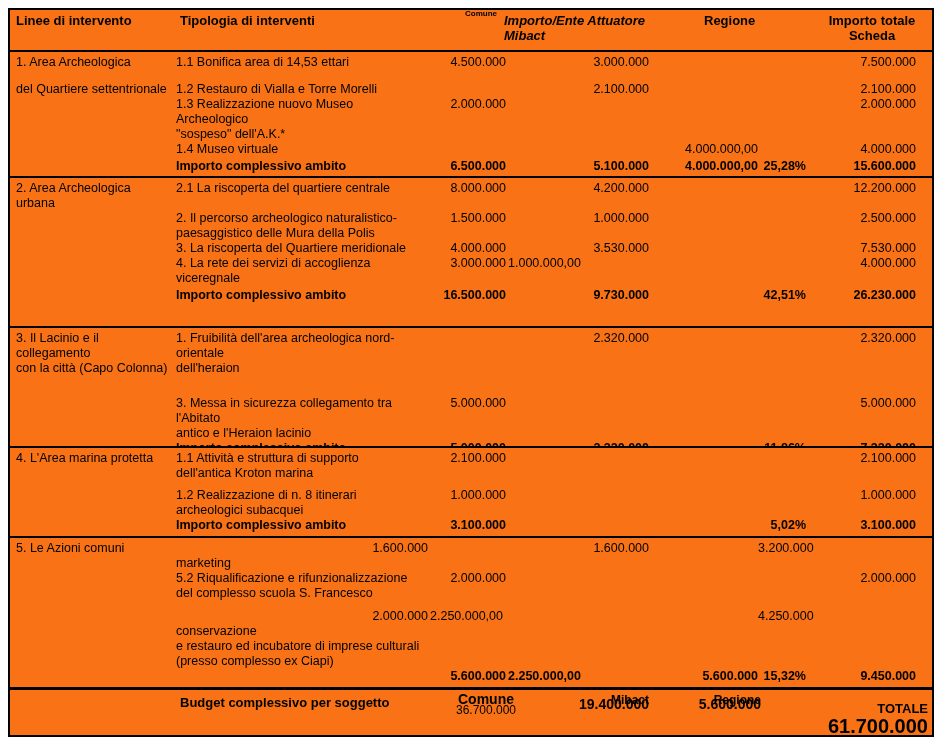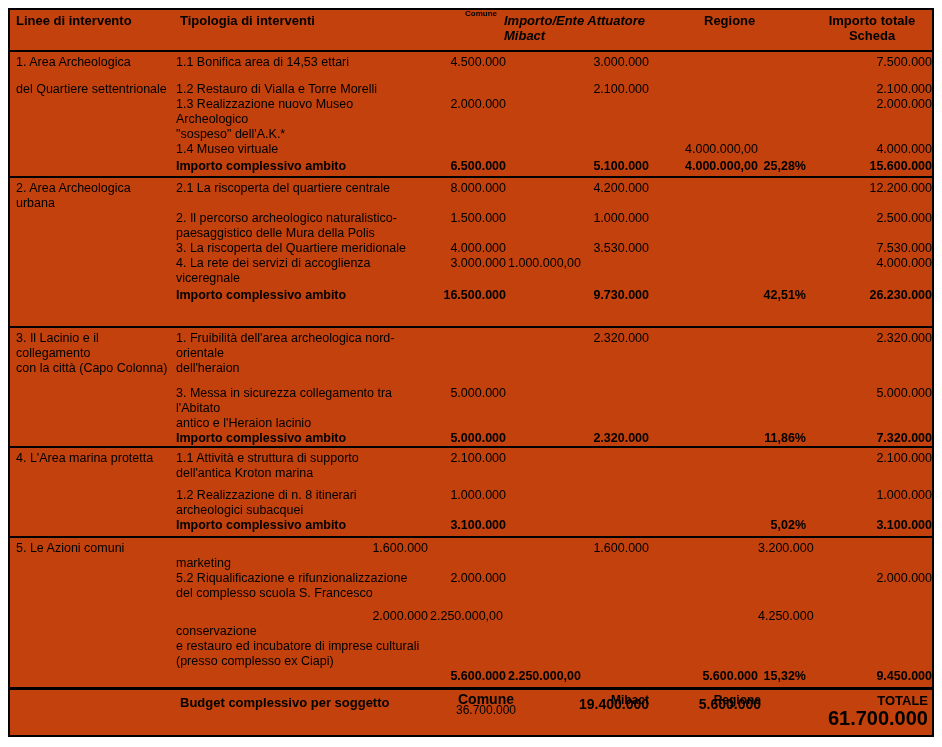--- a/index.html
+++ b/index.html
@@ -1,28 +1,28 @@
 <!DOCTYPE html>
 <html><head>
 <meta charset="utf-8">
 <style>
   html,body{margin:0;padding:0;background:#ffffff;}
   body{width:942px;height:747px;position:relative;font-family:"Liberation Sans",sans-serif;color:#000;}
-  .doc-table{position:absolute;left:8px;top:8px;width:926px;border:2px solid #000;background:#c2410c;box-sizing:border-box;}
+  .doc-table{position:absolute;left:8px;top:8px;width:926px;border:2px solid #000;background:#f97316;box-sizing:border-box;}
   
   .tbl-header{position:relative;height:40px;border-bottom:2px solid #000;font-weight:bold;font-size:13px;}
   .tbl-header .h-abs{position:absolute;white-space:nowrap;}
   .h-linee{left:6px;top:3px;}
   .h-tipologia{left:170px;top:3px;}
   .h-comune-small{left:455px;top:-1px;font-size:8px;}
   .h-importo{left:494px;top:3px;line-height:15px;font-style:italic;}
   .h-regione{left:694px;top:3px;}
   .h-totale{right:4px;top:3px;width:112px;text-align:center;line-height:15px;}
   
-  .section{border-bottom:2px solid #000;padding:3px 0 0 6px;box-sizing:border-box;overflow:hidden;}
+  .section{border-bottom:2px solid #000;padding:3px 16px 0 6px;box-sizing:border-box;overflow:hidden;}
   .section.s1{height:126px;}
   .section.s2{height:150px;}
   .section.s3{height:120px;}
   .section.s4{height:90px;}
   .section.s5{height:151px;}
   .row{display:grid;grid-template-columns:160px 252px 78px 143px 109px 48px 1fr;line-height:15px;font-size:12.5px;white-space:nowrap;}
   .row.bold{font-weight:bold;}
   .c-comune,.c-mibact,.c-regione,.c-pct,.c-totale{text-align:right;}
   .c-mid{display:flex;}
   .c-extra{text-align:left;padding-left:2px;}
@@ -32,21 +32,21 @@
   .f-abs{position:absolute;white-space:nowrap;}
   .f-budget{left:170px;top:5px;font-weight:bold;}
   .f-comune{left:434px;top:2px;width:84px;text-align:center;}
   .f-comune .lbl{font-weight:bold;font-size:14px;line-height:14px;}
   .f-comune .val{font-size:12px;line-height:9px;}
   .f-overlap{top:4px;width:110px;text-align:right;}
   .f-overlap .lbl{font-weight:bold;font-size:12px;line-height:12px;}
   .f-overlap .val{font-weight:bold;font-size:14px;line-height:14px;margin-top:-9px;}
   .f-mibact{right:283px;}
   .f-regione{right:171px;}
-  .f-totale{right:4px;top:4px;width:140px;text-align:right;}
+  .f-totale{right:4px;top:12px;width:140px;text-align:right;}
   .f-totale .lbl{font-weight:bold;font-size:13px;line-height:14px;}
   .f-totale .val{font-weight:bold;font-size:20px;line-height:21px;}
 </style>
 </head>
 <body>
 
 <div class="doc-table">
 
   <div class="tbl-header">
     <span class="h-abs h-linee">Linee di intervento</span>
@@ -278,21 +278,21 @@
     <div class="c-tipo">dell'heraion</div>
     <div class="c-comune"></div>
     <div class="c-mid">
       <span class="c-extra"></span>
       <span class="c-mibact"></span>
     </div>
     <div class="c-regione"></div>
     <div class="c-pct"></div>
     <div class="c-totale"></div>
   </div>
-        <div class="row" style="margin-top: 10px;">
+        <div class="row" style="margin-top: 20px;">
     <div class="c-linee"></div>
     <div class="c-tipo">3. Messa in sicurezza collegamento tra</div>
     <div class="c-comune">5.000.000</div>
     <div class="c-mid">
       <span class="c-extra"></span>
       <span class="c-mibact"></span>
     </div>
     <div class="c-regione"></div>
     <div class="c-pct"></div>
     <div class="c-totale">5.000.000</div>

